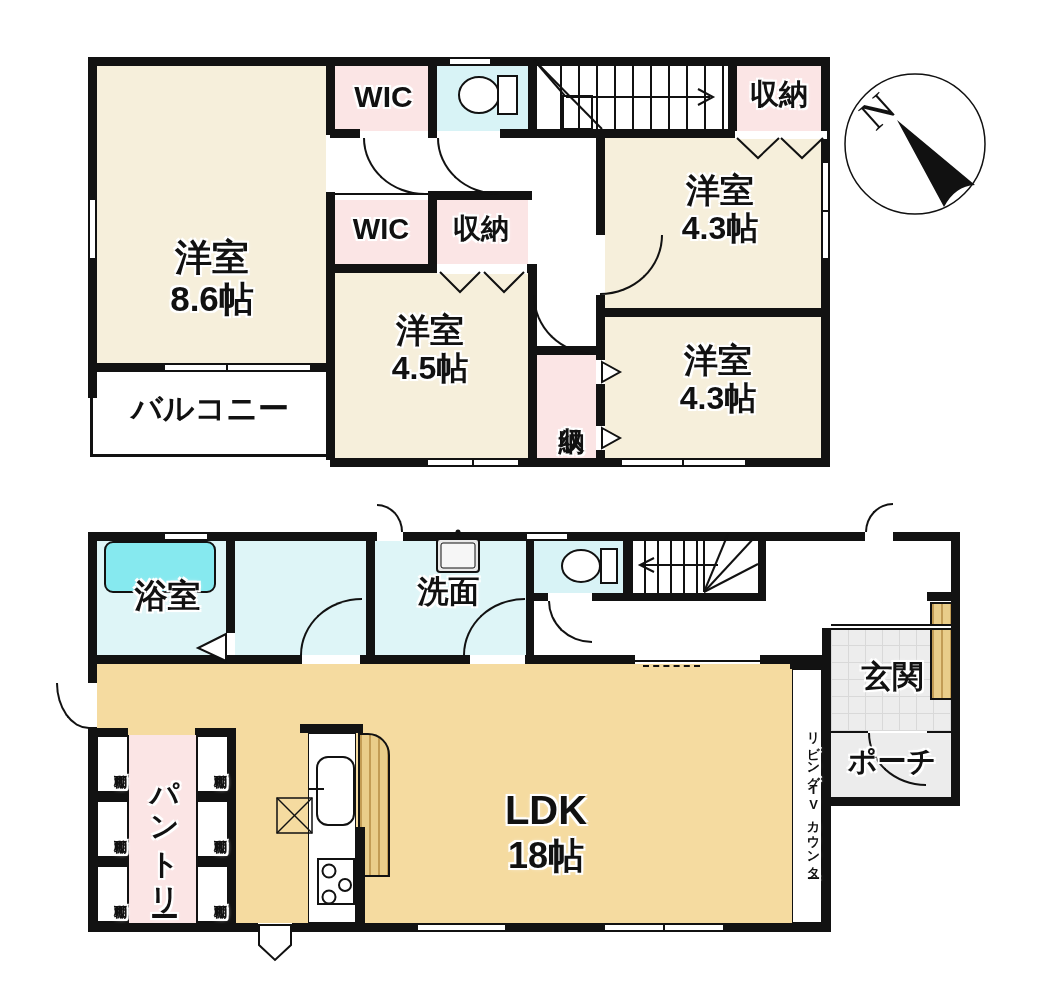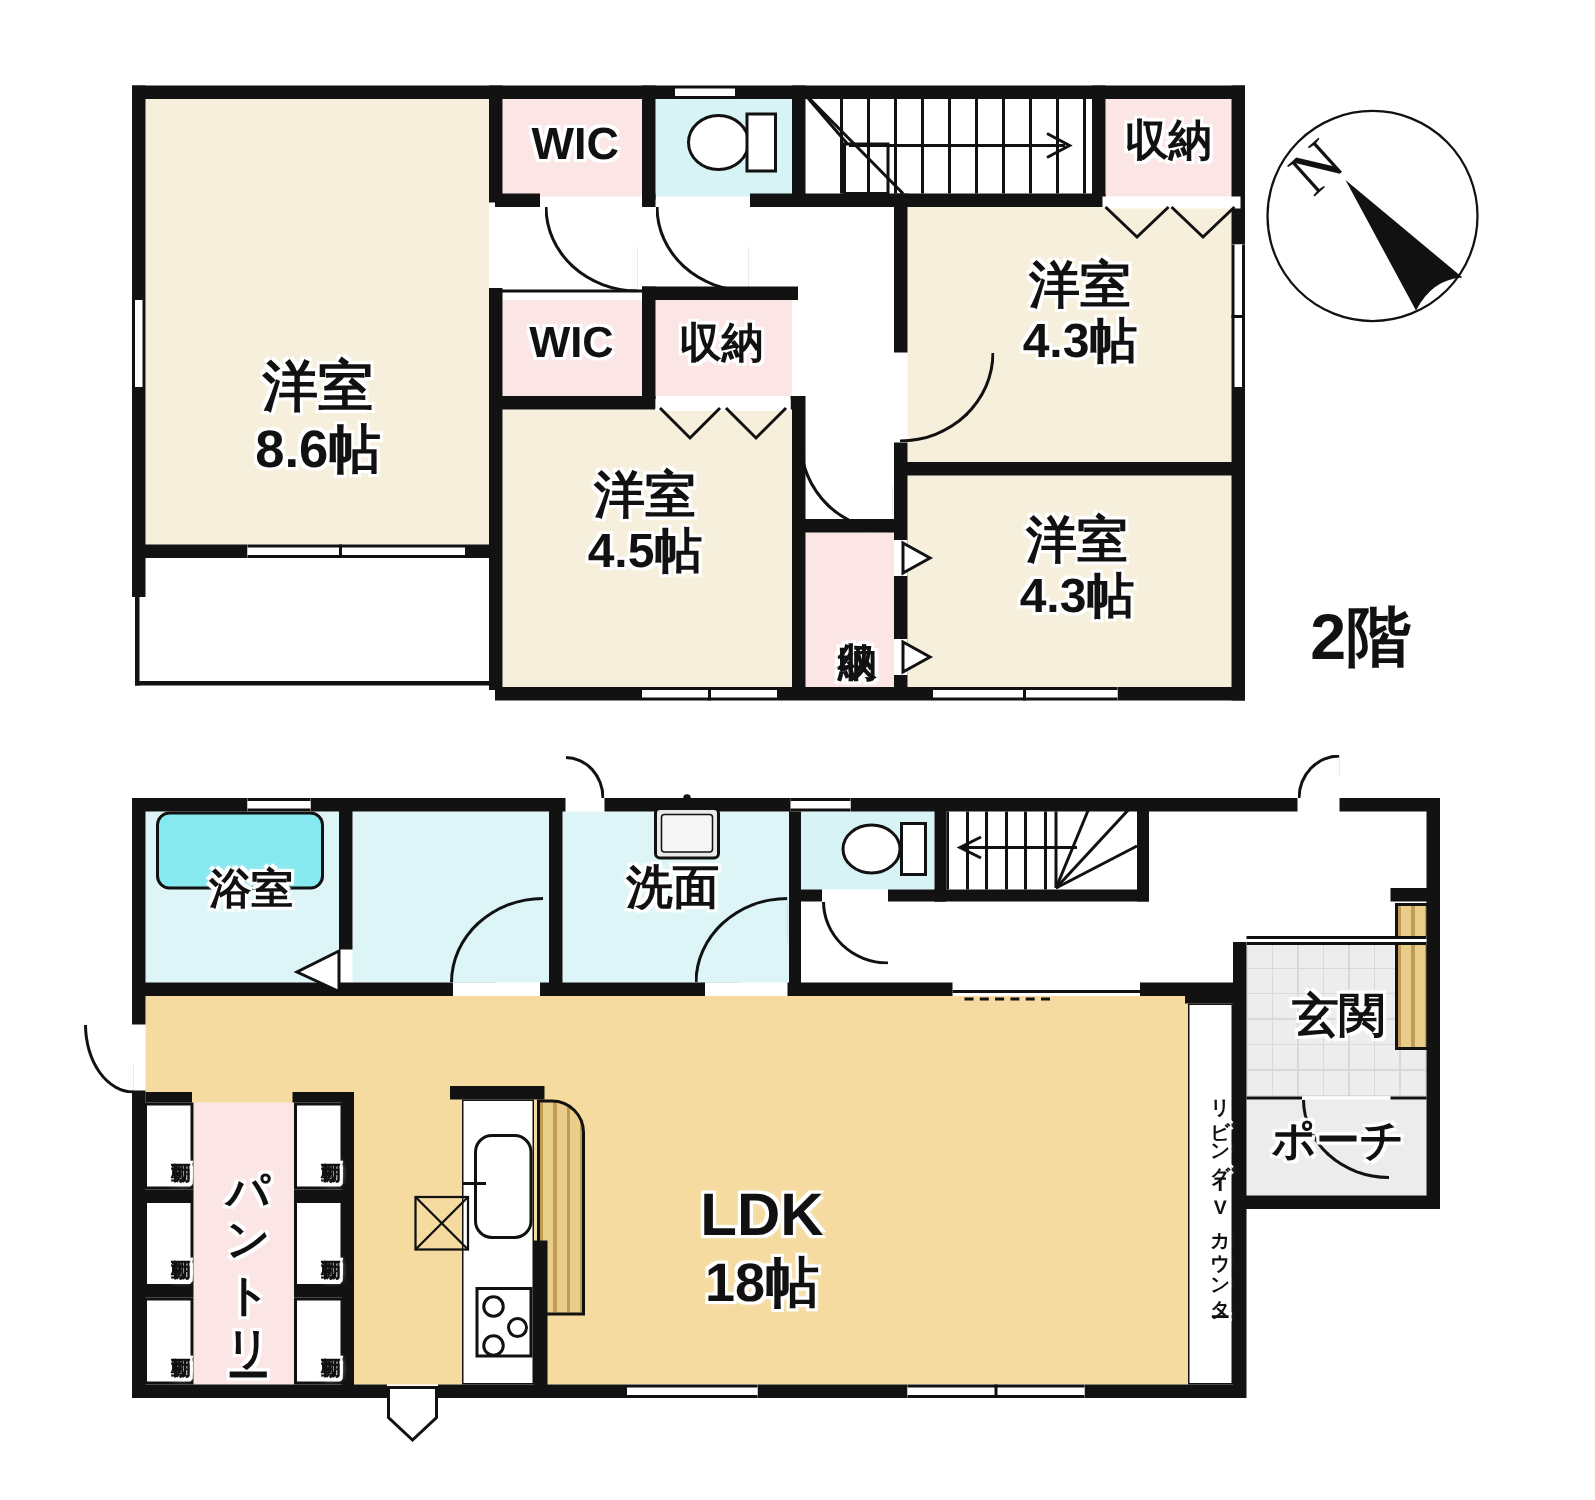--- a/index.html
+++ b/index.html
@@ -275,25 +275,25 @@
   </div>
   <div class="lb" style="left:333px;top:214px;width:96px;font-size:29px;">WIC</div>
   <div class="lb" style="left:434px;top:214px;width:94px;font-size:28px;">収納</div>
   <div class="lb" style="left:330px;top:312px;width:200px;font-size:34px;">
     <span>洋室</span><br><span style="font-size:32px;">4.5帖</span>
   </div>
   <div class="lb vt" style="left:548px;top:362px;width:38px;height:92px;font-size:26px;letter-spacing:1px;">収納</div>
   <div class="lb" style="left:618px;top:342px;width:200px;font-size:34px;">
     <span>洋室</span><br><span style="font-size:32px;">4.3帖</span>
   </div>
-  <div class="lb" style="left:852px;top:402px;width:110px;font-size:43px;font-weight:600;">2階</div>
-
-  <div class="lb" style="left:110px;top:578px;width:115px;font-size:28px;">浴室</div>
+  <div class="lb" style="left:95px;top:392px;width:230px;font-size:31px;">バルコニー</div>
+
+  <div class="lb" style="left:110px;top:578px;width:115px;font-size:33px;">浴室</div>
   <div class="lb" style="left:396px;top:575px;width:105px;font-size:31px;">洗面</div>
-  <div class="lb" style="left:408px;top:788px;width:200px;font-size:40px;">
+  <div class="lb" style="left:446px;top:788px;width:200px;font-size:40px;">
     <span>LDK</span><br><span style="font-size:36px;">18帖</span>
   </div>
   <div class="lb vt" style="left:146px;top:742px;width:34px;height:180px;font-size:29px;">パントリー</div>
   <div class="lb vt" style="left:99px;top:739px;width:28px;height:52px;font-size:13px;letter-spacing:0;">可動棚</div>
   <div class="lb vt" style="left:99px;top:804px;width:28px;height:52px;font-size:13px;letter-spacing:0;">可動棚</div>
   <div class="lb vt" style="left:99px;top:869px;width:28px;height:52px;font-size:13px;letter-spacing:0;">可動棚</div>
   <div class="lb vt" style="left:199px;top:739px;width:28px;height:52px;font-size:13px;letter-spacing:0;">可動棚</div>
   <div class="lb vt" style="left:199px;top:804px;width:28px;height:52px;font-size:13px;letter-spacing:0;">可動棚</div>
   <div class="lb vt" style="left:199px;top:869px;width:28px;height:52px;font-size:13px;letter-spacing:0;">可動棚</div>
   <div class="lb" style="left:845px;top:660px;width:95px;font-size:31px;">玄関</div>

